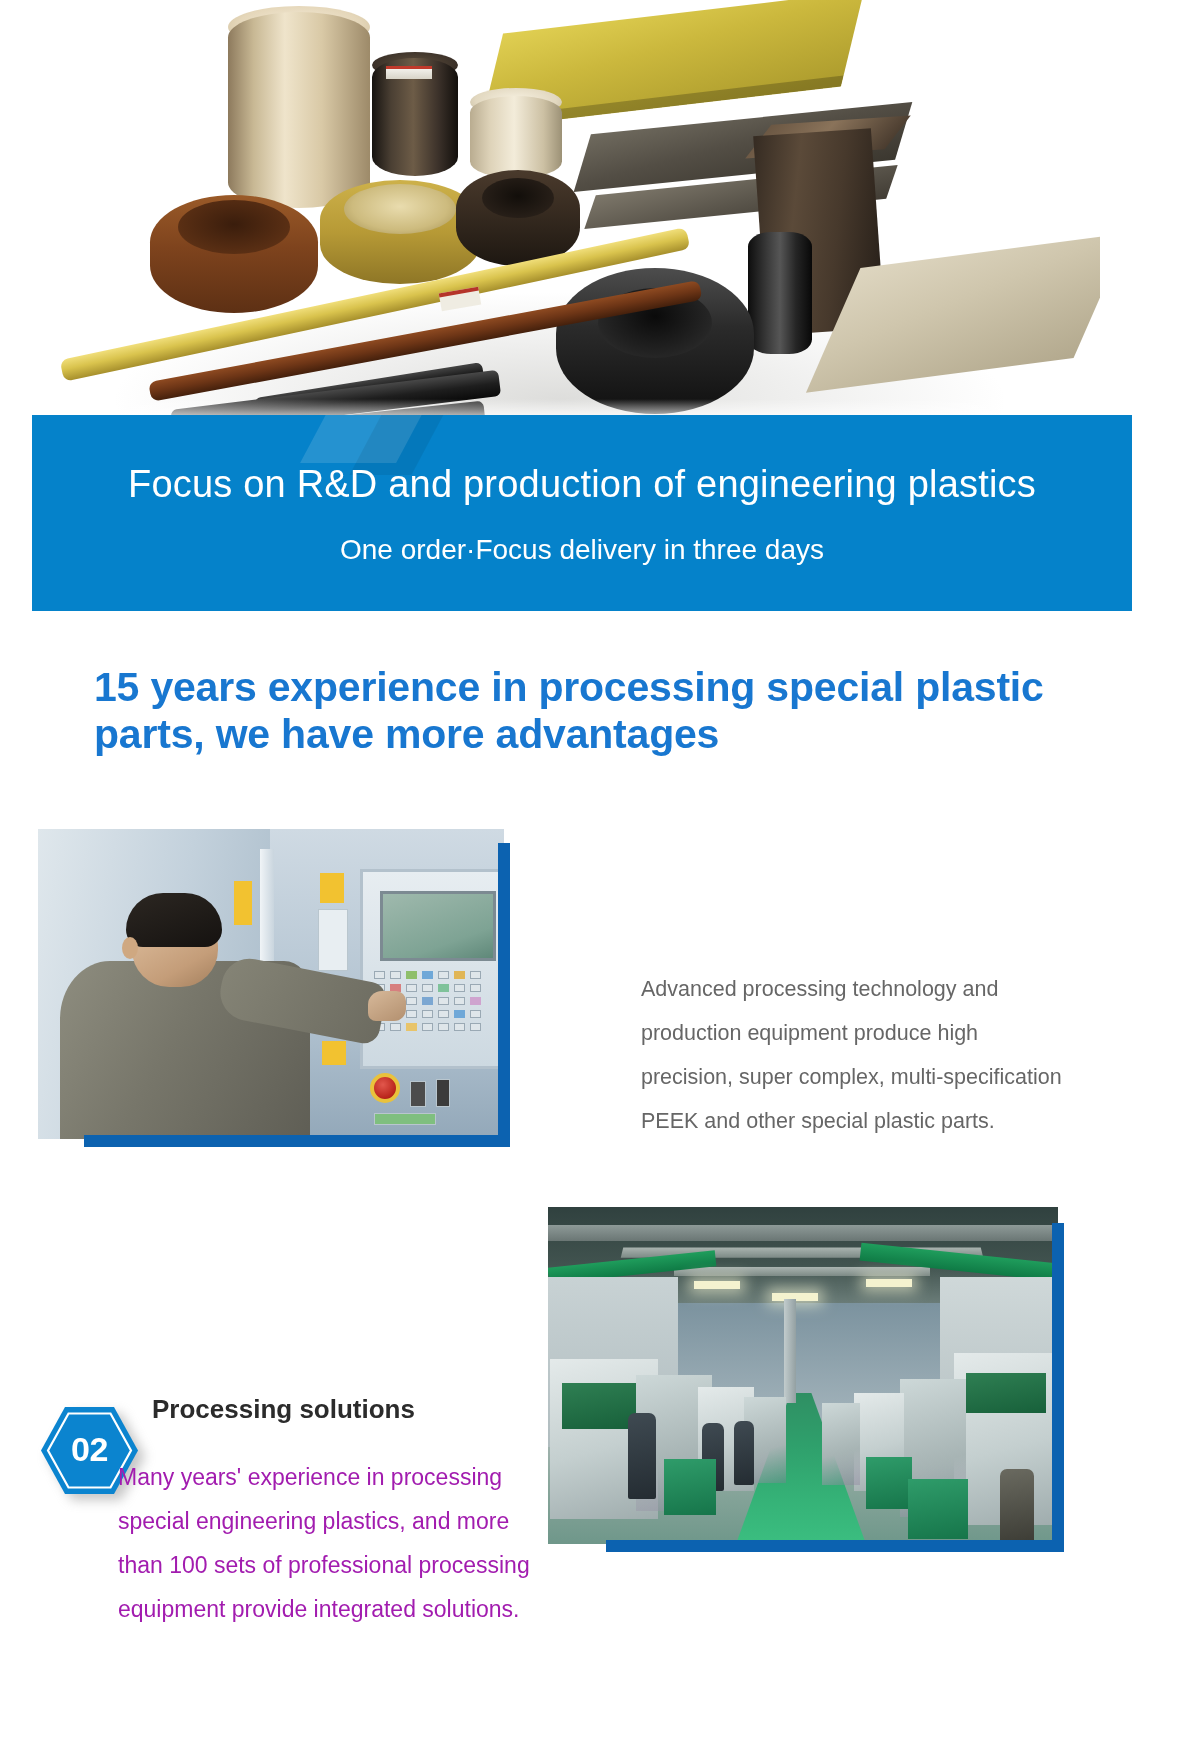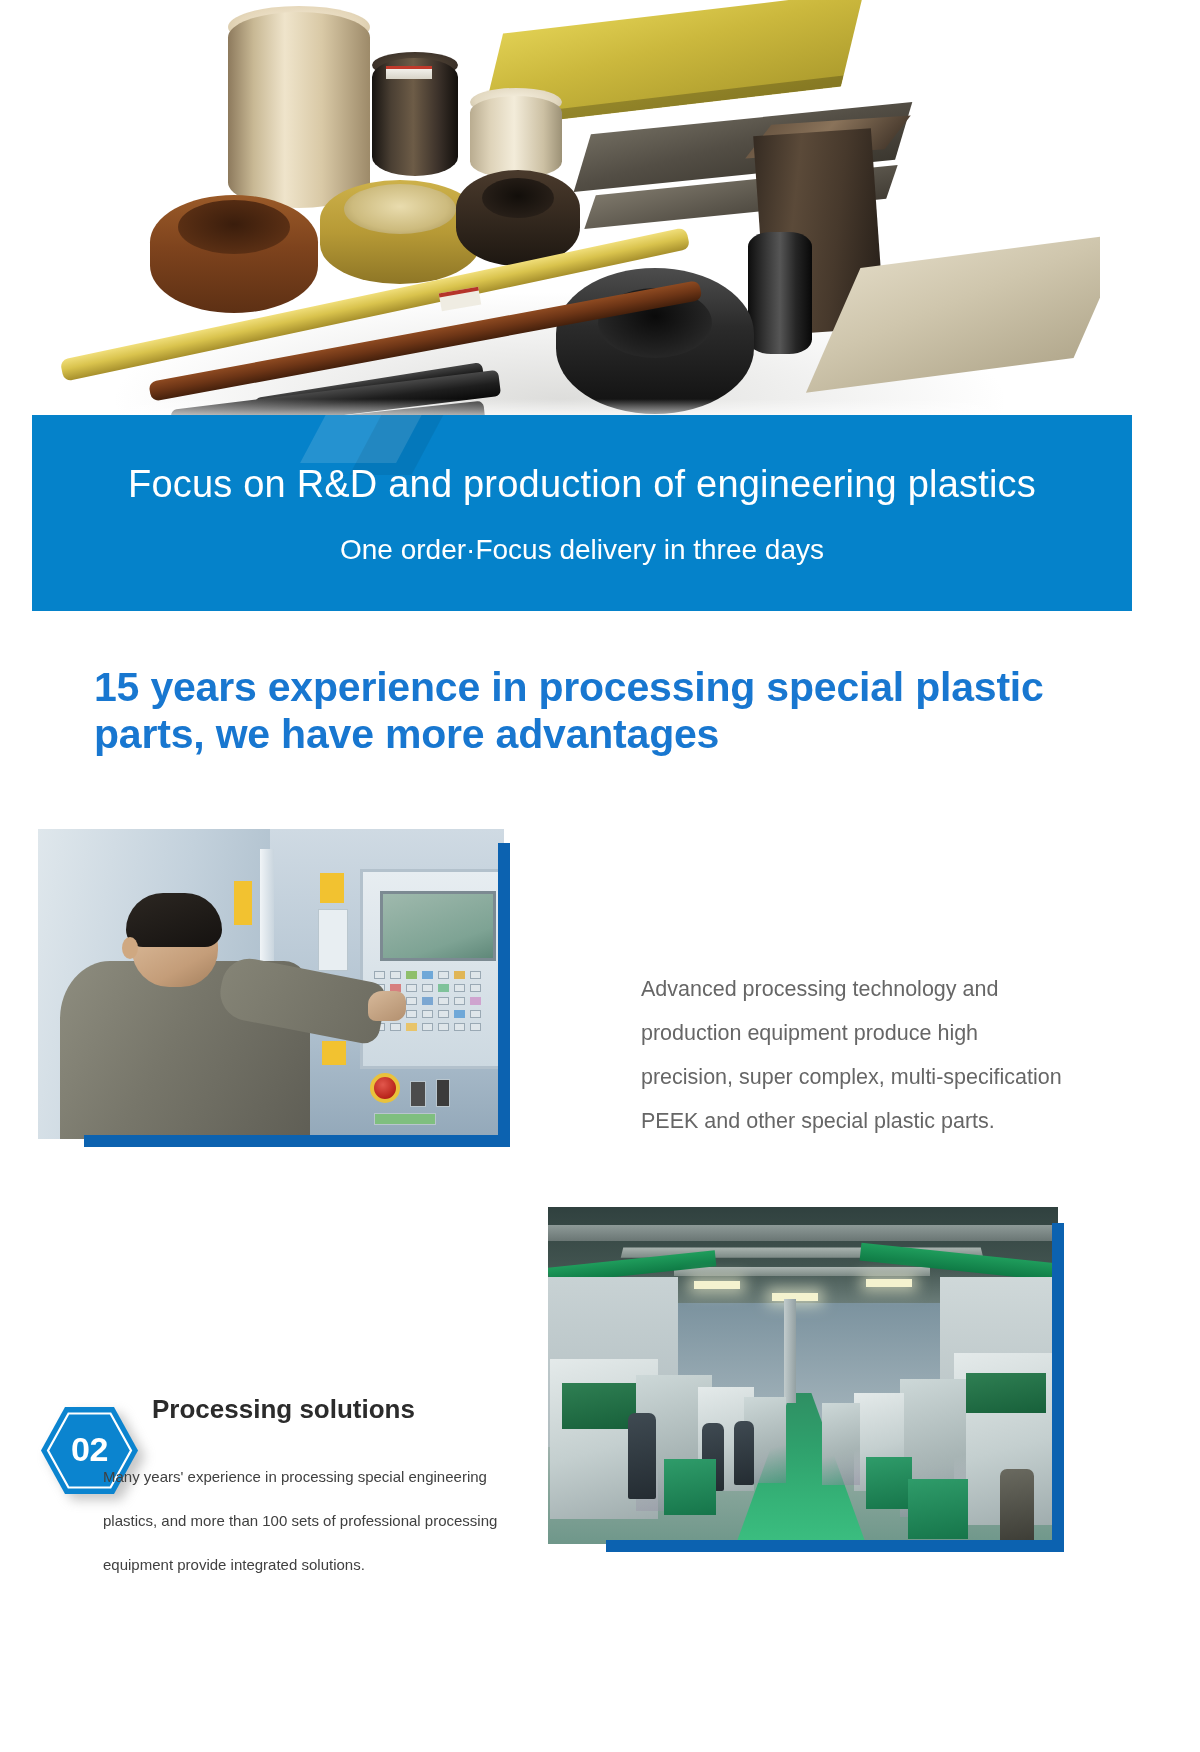--- a/index.html
+++ b/index.html
@@ -325,22 +325,22 @@
   .p2-person { position:absolute; background: linear-gradient(170deg,#3f4a52,#242c32); border-radius: 7px 7px 2px 2px; }
   .p2-cart { position:absolute; background: linear-gradient(170deg,#2f9c6a,#16754a); }
   .p2-pillar { position:absolute; background: linear-gradient(90deg,#c2cccd,#93a0a2); }
 
   .feat2-badge { position: absolute; left: 38px; top: 1404px; }
   .feat2-title {
     position: absolute; left: 152px; top: 1394px;
     font-size: 26px; font-weight: bold; color: #2b2b2b; white-space: nowrap;
   }
   .feat2-body {
-    position: absolute; left: 103px; top: 1455px; width: 420px;
-    font-size: 15px; color: #404040; line-height: 44px;
+    position: absolute; left: 118px; top: 1455px; width: 420px;
+    font-size: 23px; color: #a21caf; line-height: 44px;
   }
 
   
   .hexbadge { position: relative; width: 103px; height: 93px; }
   .hexbadge svg { display: block; filter: drop-shadow(7px 6px 6px rgba(120,120,120,.42)); }
   .hexbadge .num {
     position: absolute; left: 0; top: 0; width: 103px; height: 93px;
     display: flex; align-items: center; justify-content: center;
     color: #ffffff; font-size: 34px; font-weight: bold; letter-spacing: -.5px;
     padding-bottom: 2px;

